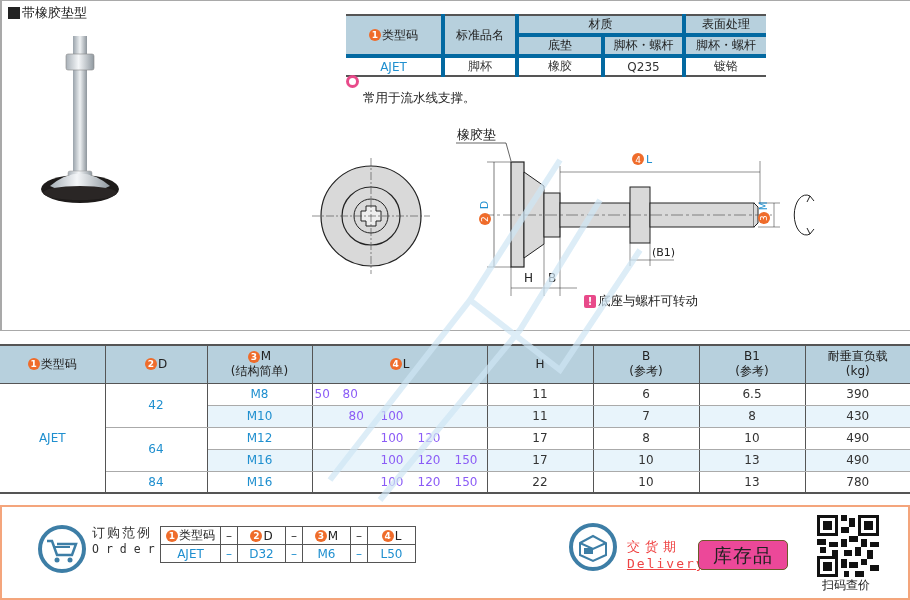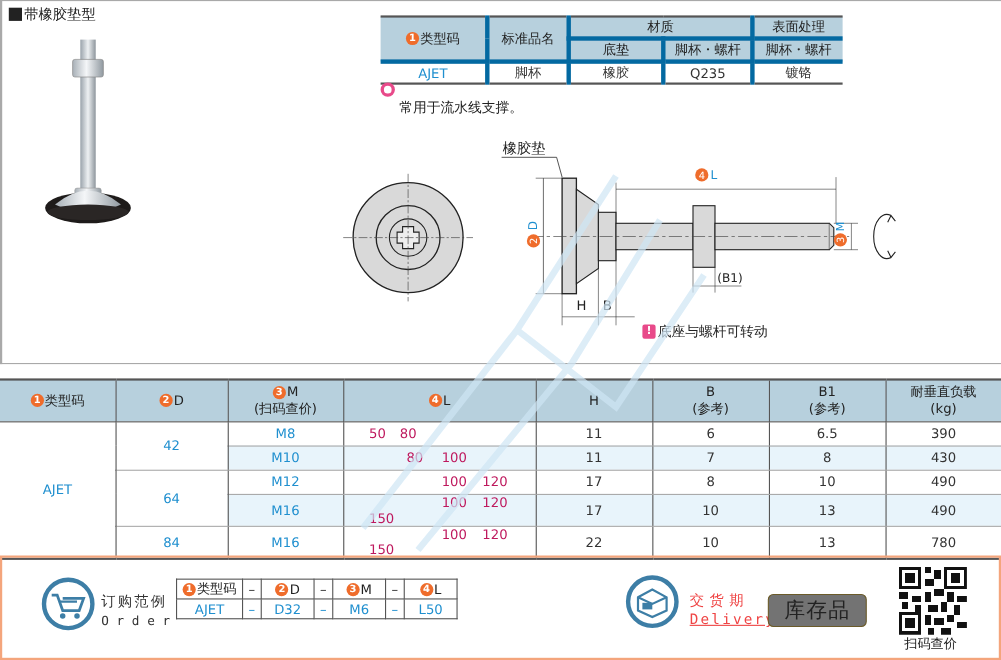--- a/index.html
+++ b/index.html
@@ -24,36 +24,36 @@
   .feature .l2 { padding-left: 17px; }
   .drawing { position: absolute; left: 300px; top: 115px; }
   .rot-note { position: absolute; left: 582px; top: 292px; font-size: 12.5px; color: #222; display:flex; align-items:center; }
   .rot-note .ex { display:inline-block; width:12px; height:13px; background:#e84a8a; color:#fff; font-size:10px; line-height:13px; text-align:center; border-radius:2px; margin-right:2px; font-weight:bold; }
   .main-table { position: absolute; left: 0; top: 344px; width: 910px; border-collapse: collapse; font-size: 12px; }
   .main-table th { background: #b7d0dd; font-weight: normal; border: 1px solid #555; height: 38px; line-height: 15px; border-top: 2px solid #555; }
   .main-table td { border-left: 1px solid #555; border-right: 1px solid #555; border-bottom: 1px solid #aaa; height: 22px; text-align: center; color: #333; }
   .main-table tr:last-child td { border-bottom: 2px solid #555; }
   .main-table th:first-child, .main-table td:first-child { border-left: 0; }
   .main-table th:last-child, .main-table td:last-child { border-right: 0; }
-  .main-table td.lcol { text-align: left; padding-left: 23px; color: #be185d; }
+  .main-table td.lcol { text-align: left; padding-left: 2px; color: #8b5cf6; }
   .main-table tr.alt td.sh { background: #e8f4fb; }
   .lvals span { display:inline-block; }
   .bottom-panel { position: absolute; left: 0; top: 505px; width: 910px; height: 95px; border: 2px solid #f4a57c; }
   .cart-icon { position: absolute; left: 35px; top: 17px; }
-  .order-text { position: absolute; left: 90px; top: 32px; font-size: 13px; letter-spacing: 2px; color: #333; line-height: 17px; }
+  .order-text { position: absolute; left: 90px; top: 17px; font-size: 13px; letter-spacing: 2px; color: #333; line-height: 17px; }
   .order-text .en { letter-spacing: 7px; font-family: "DejaVu Sans Mono", monospace; font-size: 11.5px; }
   .order-table { position: absolute; left: 158px; top: 19px; border-collapse: collapse; font-size: 12px; }
   .order-table td { border: 1px solid #555; text-align: center; height: 18px; padding: 0 5px; }
   .order-table .dash { color:#333; padding: 0 4px; }
   .order-table .val { color: #1f8fcf; }
   .order-table .dashv { color: #1f8fcf; }
   .delivery-icon { position: absolute; left: 566px; top: 15px; }
   .delivery-text { position: absolute; left: 625px; top: 31px; font-size: 13px; letter-spacing: 5px; color:#ef4444; line-height:17px; }
   .delivery-text .en { letter-spacing: 2px; font-family: "DejaVu Sans Mono", monospace; font-size: 13px; text-decoration: underline; }
-  .stock-badge { position: absolute; left: 696px; top: 33px; width: 90px; height: 30px; background: #737373; border: 1px solid #6b5b2a; border-radius: 5px; font-size: 19px; text-align: center; line-height: 28px; color: #222; letter-spacing: 1px; }
+  .stock-badge { position: absolute; left: 696px; top: 33px; width: 90px; height: 30px; background: #ec4899; border: 1px solid #6b5b2a; border-radius: 5px; font-size: 19px; text-align: center; line-height: 28px; color: #222; letter-spacing: 1px; }
   .qr { position: absolute; left: 815px; top: 8px; width: 62px; height: 62px; }
   .qr-label { position: absolute; left: 820px; top: 70px; font-size: 12px; color: #222; text-align: right; }
   .watermark { position:absolute; left:0; top:0; pointer-events:none; }
 </style>
 </head>
 <body>
 
 <div class="top-panel">
   <div class="section-title">
     <span class="sq"></span>
@@ -186,21 +186,21 @@
       <col style="width:175px">
       <col style="width:106px">
       <col style="width:106px">
       <col style="width:106px">
       <col style="width:105px">
   </colgroup>
   <tbody>
       <tr>
     <th><span class="num-badge">1</span><span>类型码</span></th>
     <th><span class="num-badge">2</span><span>D</span></th>
-    <th><span class="num-badge">3</span><span>M</span><br><span>(扫码查价)</span></th>
+    <th><span class="num-badge">3</span><span>M</span><br><span>(结构简单)</span></th>
     <th><span class="num-badge">4</span><span>L</span></th>
     <th>H</th>
     <th><span>B</span><br><span>(参考)</span></th>
     <th><span>B1</span><br><span>(参考)</span></th>
     <th><span>耐垂直负载</span><br><span>(kg)</span></th>
   </tr>
   <tr>
     <td rowspan="5" class="blue" style="border-bottom:2px solid #555">AJET</td>
     <td rowspan="2" class="blue">42</td>
     <td class="blue">M8</td>

